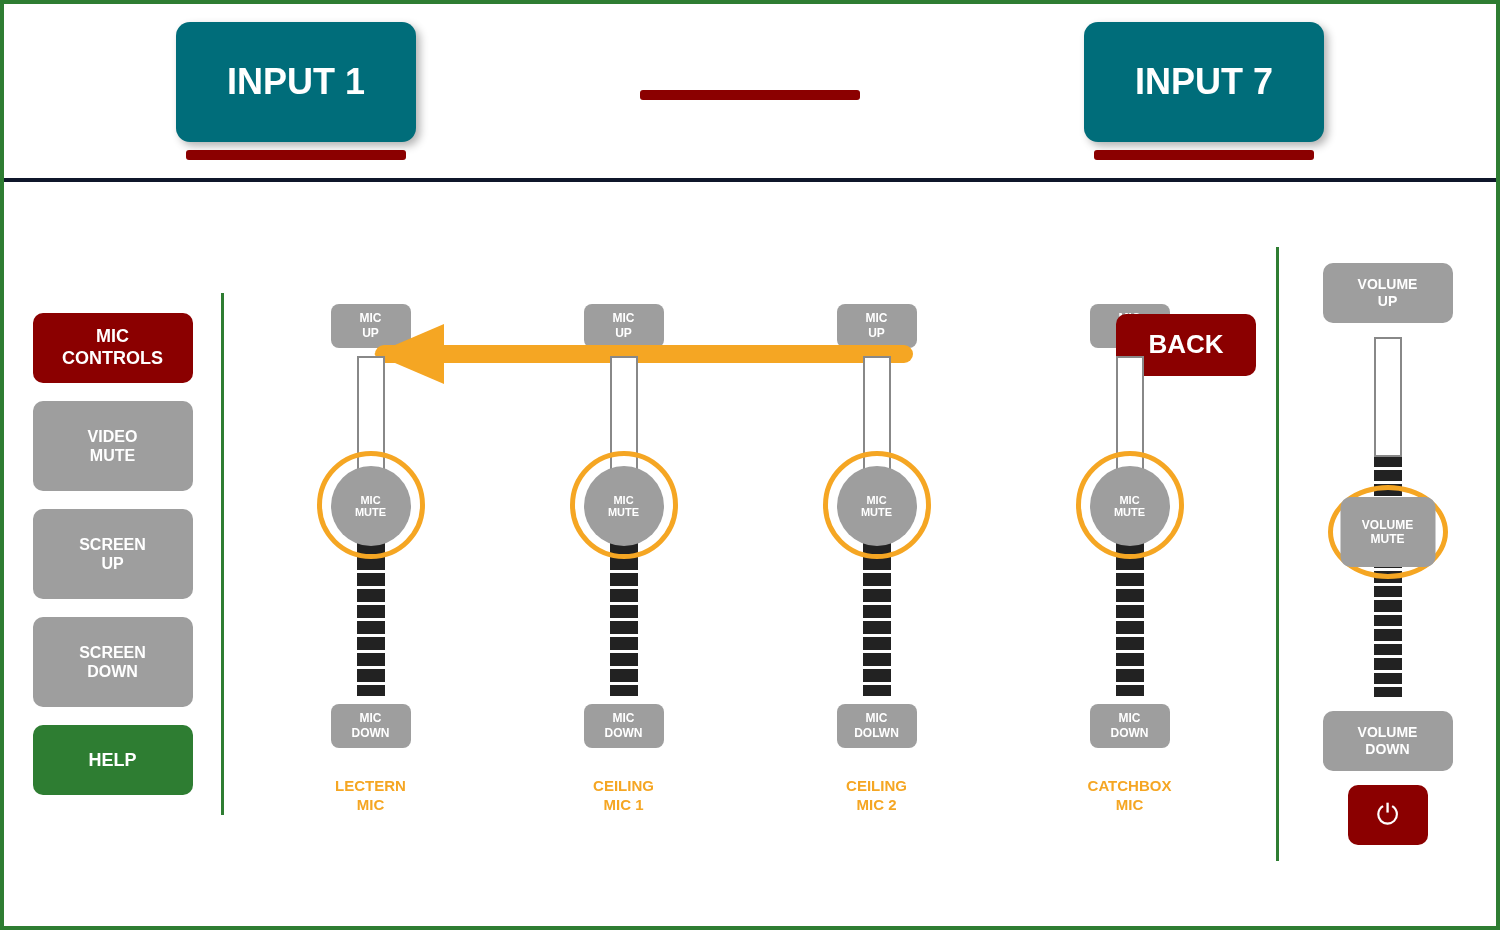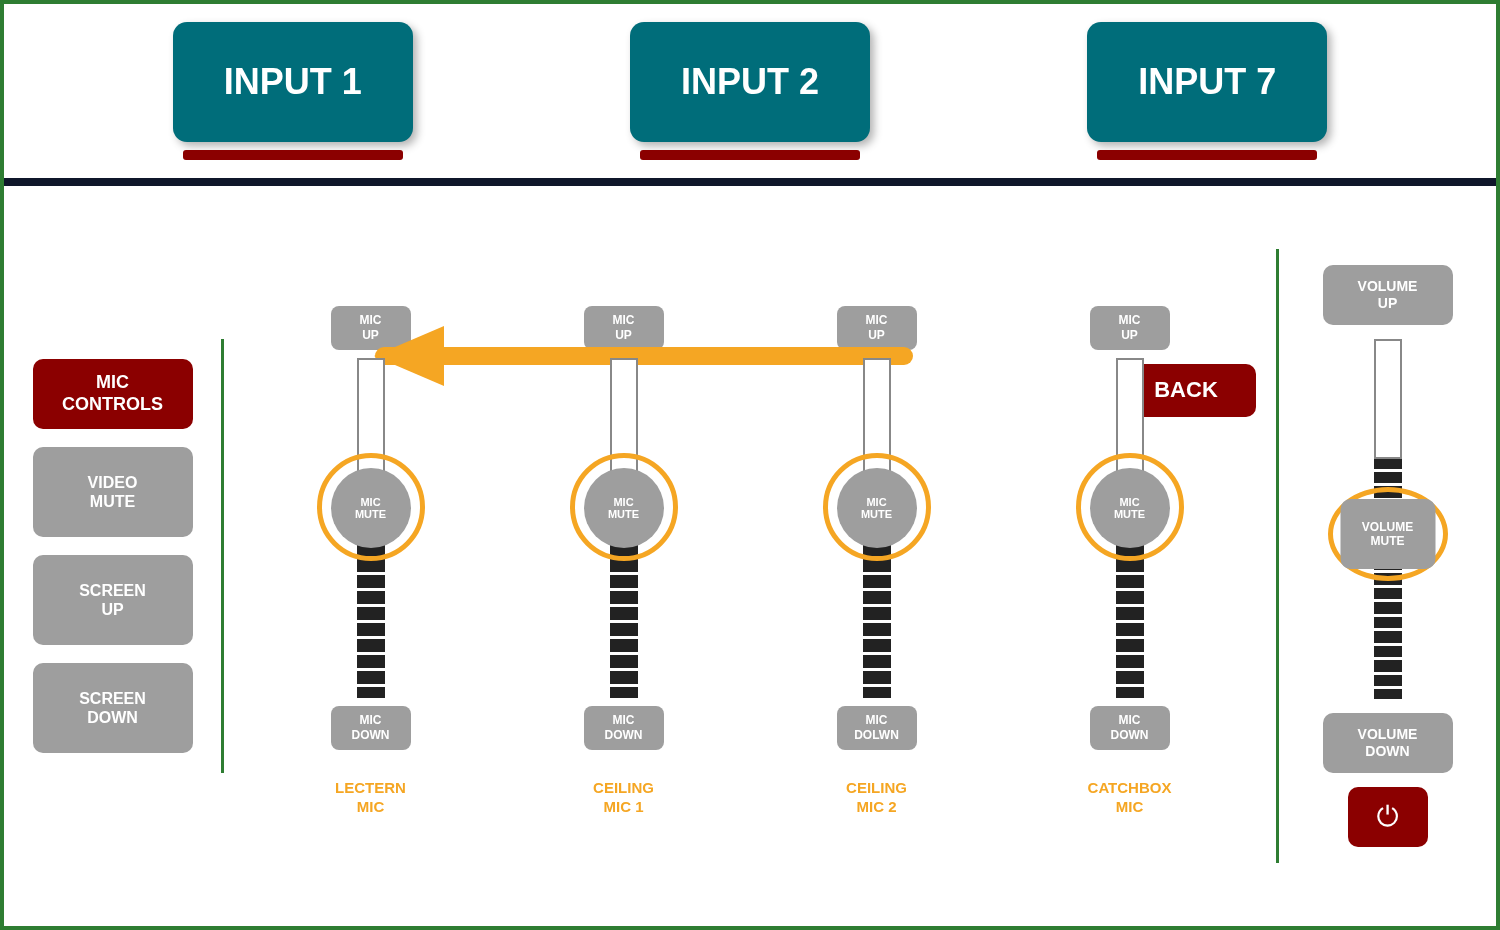--- a/index.html
+++ b/index.html
@@ -20,21 +20,21 @@
       flex-direction: column;
     }
 
     
     .top-section {
       display: flex;
       flex-direction: row;
       align-items: center;
       justify-content: space-around;
       padding: 18px 60px;
-      border-bottom: 8px solid #0f172a;
+      border-bottom: 4px solid #0f172a;
       background: white;
       flex-shrink: 0;
     }
 
     .input-btn {
       background: #006d7a;
       color: white;
       font-size: 36px;
       font-weight: bold;
       border-radius: 14px;
@@ -392,51 +392,51 @@
 <body>
 
 <div class="outer-wrapper">
 
   <div class="top-section">
     <div class="input-group">
       <button class="input-btn">INPUT 1</button>
       <div class="input-underline"></div>
     </div>
     <div class="input-group">
-      <button class="input-btn">INPUT 2</button>
       <div class="input-underline"></div>
     </div>
     <div class="input-group">
       <button class="input-btn">INPUT 7</button>
       <div class="input-underline"></div>
     </div>
   </div>
 
   <div class="bottom-section">
 
     <div class="left-sidebar">
       <button class="btn-red">MIC<br>CONTROLS</button>
       <button class="btn-gray">VIDEO<br>MUTE</button>
       <button class="btn-gray">SCREEN<br>UP</button>
       <button class="btn-gray">SCREEN<br>DOWN</button>
+      <button class="btn-green">HELP</button>
     </div>
 
     <div class="main-area">
 
       <div class="arrow-container">
         <svg width="700" height="80" viewBox="0 0 700 80">
 
           <line x1="680" y1="40" x2="160" y2="40" stroke="#f5a623" stroke-width="18" stroke-linecap="round"></line>
 
           <polygon points="150,40 220,10 220,70" fill="#f5a623"></polygon>
         </svg>
       </div>
 
       <div class="back-area">
-        <button class="btn-red" style="width:140px;height:53px;font-size:22px;margin-top:48px;">BACK</button>
+        <button class="btn-red" style="width:140px;height:62px;font-size:26px;">BACK</button>
       </div>
 
       <div class="mic-channels-wrapper">
 
         <div class="mic-channel">
           <button class="btn-small-gray">MIC<br>UP</button>
           <div class="fader-container">
             <div class="fader-track-white"></div>
             <div class="fader-track-black">
               <div class="fader-notch"></div>

